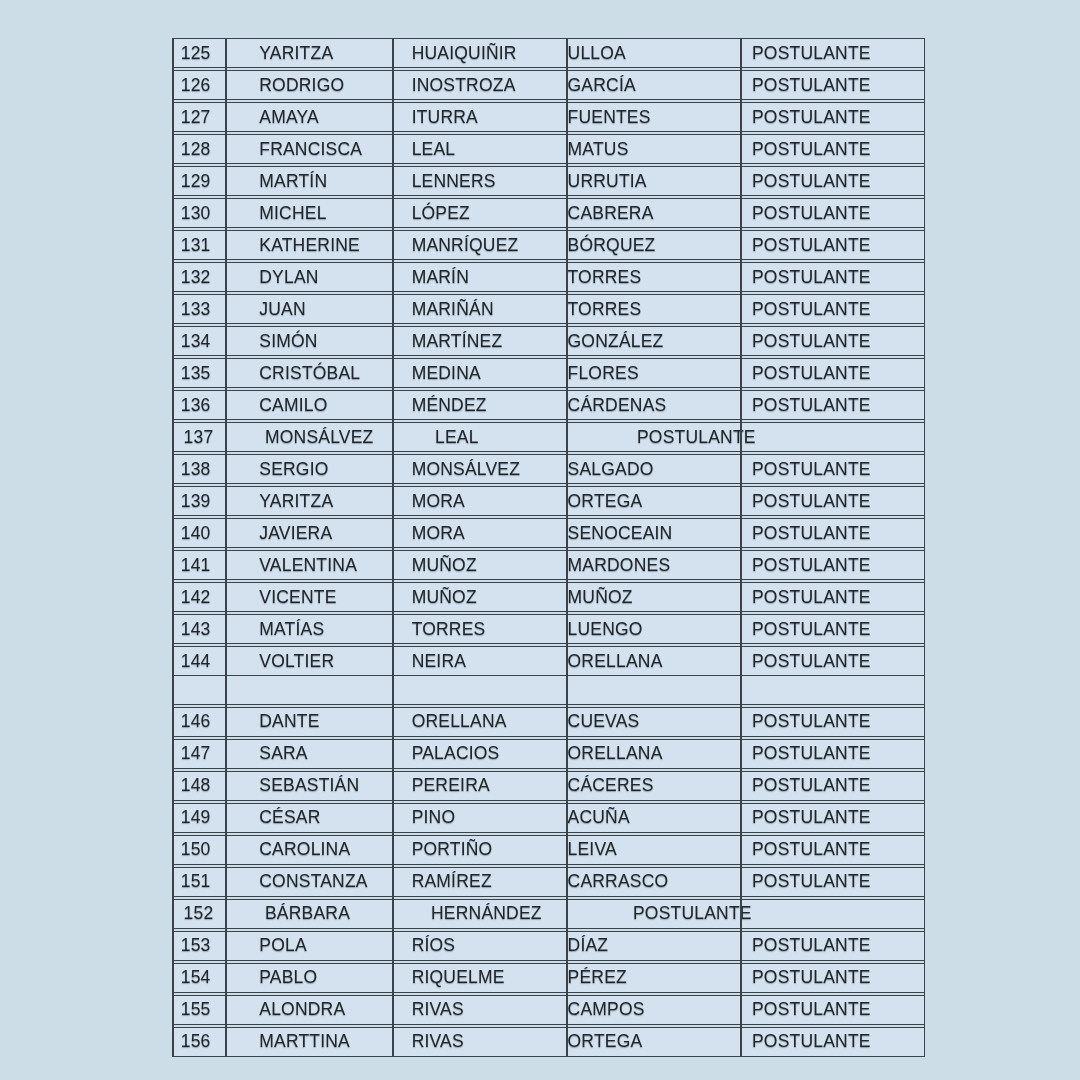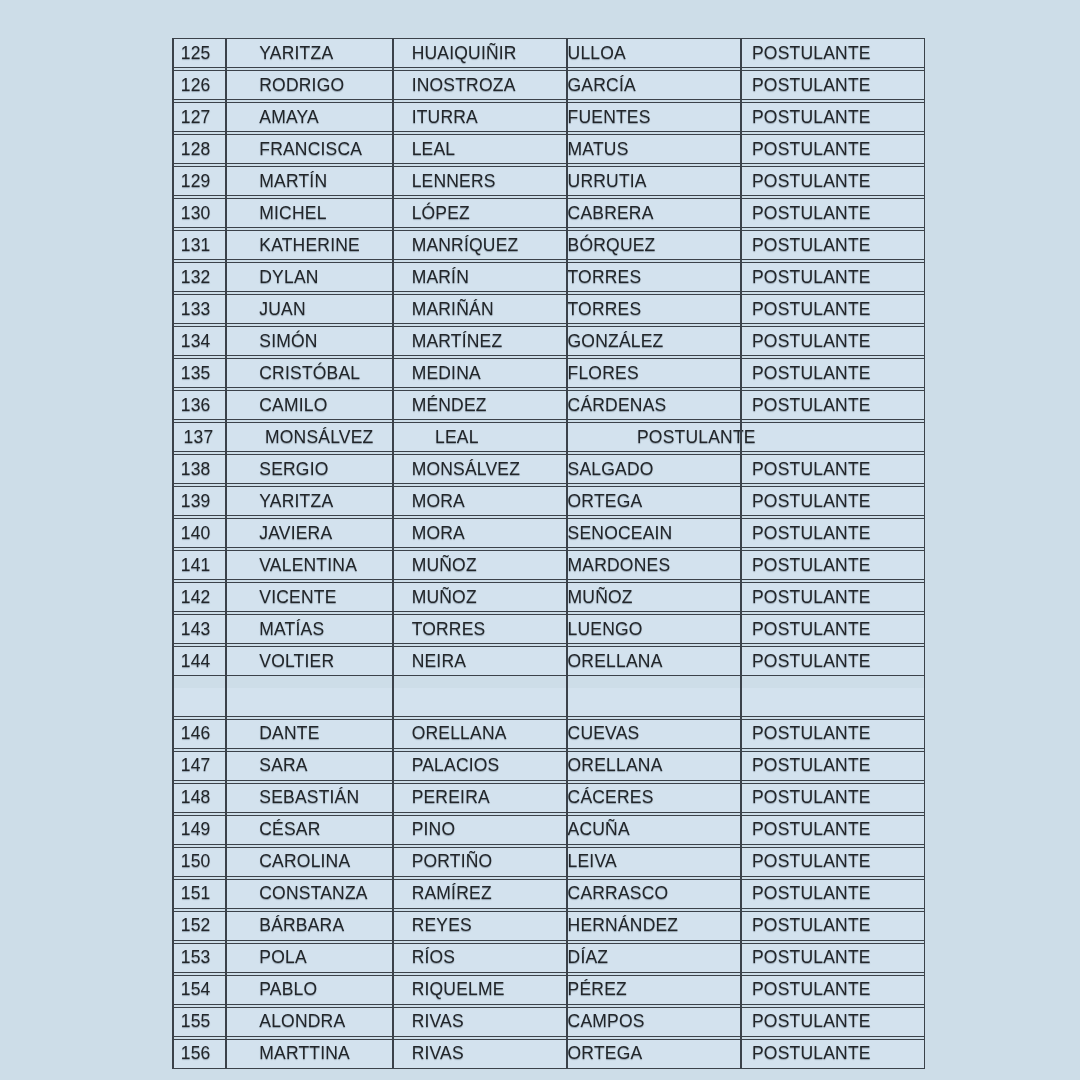--- a/index.html
+++ b/index.html
@@ -16,21 +16,21 @@
     display:flex;
     height:30px;
     box-sizing:border-box;
     border-top:1.5px solid #3b424a;
     border-bottom:1.5px solid #3b424a;
     background:#d3e2ee;
     margin-bottom:2px;
     position:relative;z-index:1;gap:28px;
   }
   .row:last-child{margin-bottom:0;}
-  .row.no-gap{margin-bottom:12px;}
+  .row.no-gap{margin-bottom:0;}
   .row.no-top{border-top:none;height:28.5px;flex-direction:column;}
   .cell{
     box-sizing:border-box;
     display:flex;align-items:center;
     font-size:17.5px;
     color:#22262a;
     letter-spacing:0.2px;
     text-shadow:0 1px 1px rgba(60,75,90,0.45);
     white-space:nowrap;overflow:hidden;
   }
@@ -239,21 +239,20 @@
       <div class="row">
         <div class="cell c-num">151</div>
         <div class="cell c-first">CONSTANZA</div>
         <div class="cell c-pat">RAMÍREZ</div>
         <div class="cell c-mat">CARRASCO</div>
         <div class="cell c-status">POSTULANTE</div>
       </div>
       <div class="row">
         <div class="cell c-num">152</div>
         <div class="cell c-first">BÁRBARA</div>
-        <div class="cell c-pat">REYES</div>
         <div class="cell c-mat">HERNÁNDEZ</div>
         <div class="cell c-status">POSTULANTE</div>
       </div>
       <div class="row">
         <div class="cell c-num">153</div>
         <div class="cell c-first">POLA</div>
         <div class="cell c-pat">RÍOS</div>
         <div class="cell c-mat">DÍAZ</div>
         <div class="cell c-status">POSTULANTE</div>
       </div>

